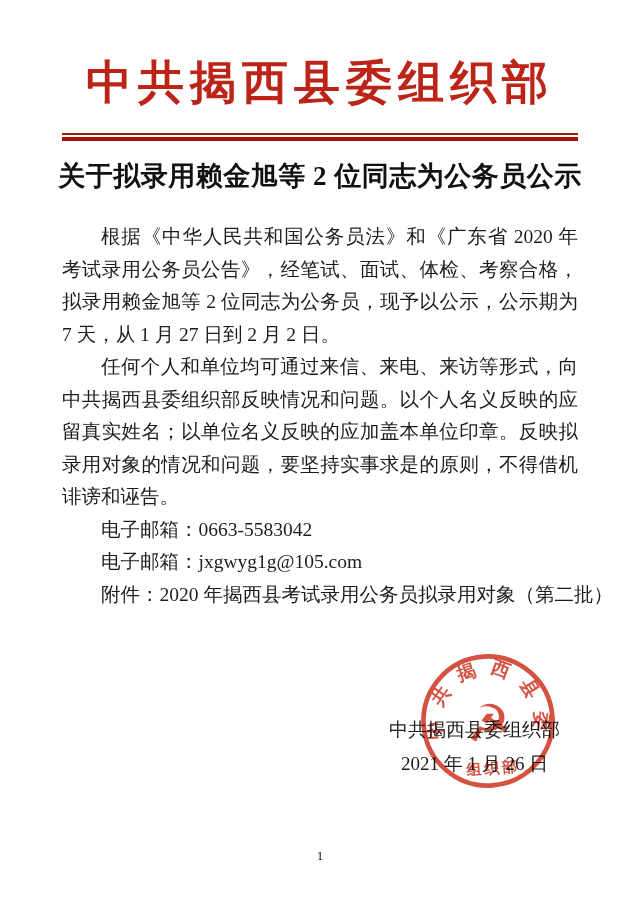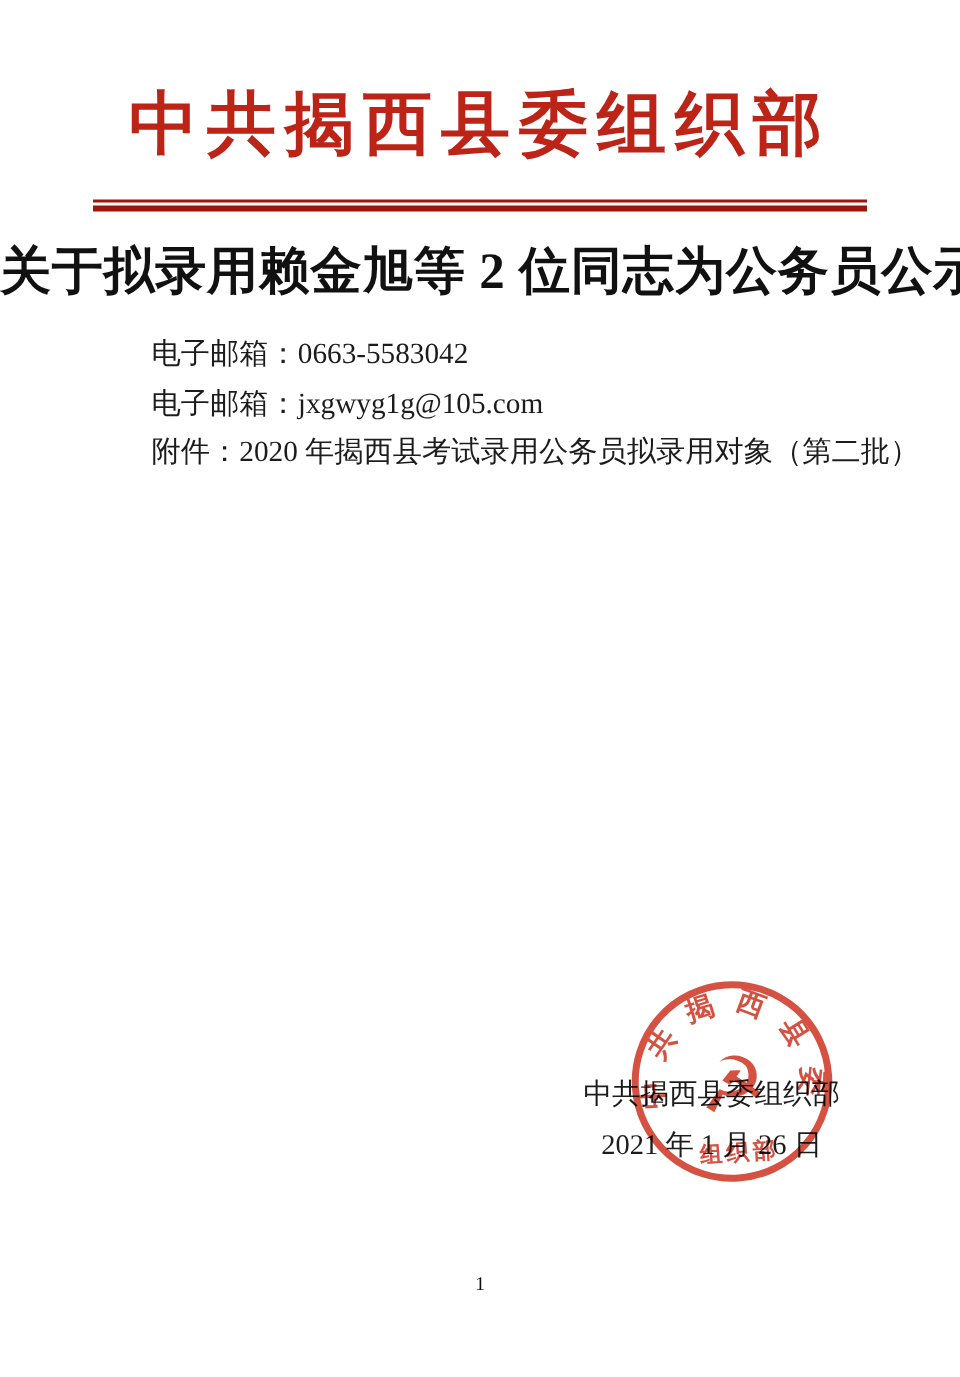--- a/index.html
+++ b/index.html
@@ -34,21 +34,21 @@
     border-top: 2px solid #9e150c;
     border-bottom: 4px solid #9e150c;
   }
   .doc-title {
     position: absolute;
     top: 158px;
     left: 0;
     margin: 0;
     width: 100%;
     text-align: center;
-    font-size: 34px;
+    font-size: 27px;
     font-weight: 700;
     letter-spacing: 0.5px;
     color: #111111;
     white-space: nowrap;
   }
   .body-text {
     position: absolute;
     top: 221px;
     left: 62px;
     width: 516px;
@@ -109,20 +109,22 @@
 
 <div id="page">
 
   <div class="letterhead">中共揭西县委组织部</div>
 
   <div class="rule"></div>
 
   <h1 class="doc-title">关于拟录用赖金旭等 2 位同志为公务员公示</h1>
 
   <div class="body-text">
+    <p>根据《中华人民共和国公务员法》和《广东省 2020 年考试录用公务员公告》，经笔试、面试、体检、考察合格，拟录用赖金旭等 2 位同志为公务员，现予以公示，公示期为 7 天，从 1 月 27 日到 2 月 2 日。</p>
+    <p>任何个人和单位均可通过来信、来电、来访等形式，向中共揭西县委组织部反映情况和问题。以个人名义反映的应留真实姓名；以单位名义反映的应加盖本单位印章。反映拟录用对象的情况和问题，要坚持实事求是的原则，不得借机诽谤和诬告。</p>
 
     <p class="info-line"><span>电子邮箱：</span><span>0663-5583042</span></p>
 
 
 
     <p class="info-line"><span>电子邮箱：</span><span>jxgwyg1g@105.com</span></p>
 
     <p class="info-line"><span>附件：</span><span>2020 年揭西县考试录用公务员拟录用对象（第二批）</span></p>
   </div>
 

